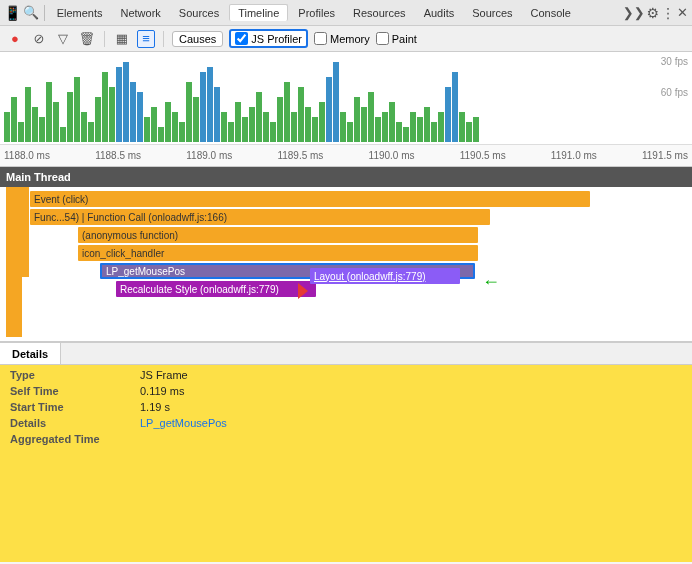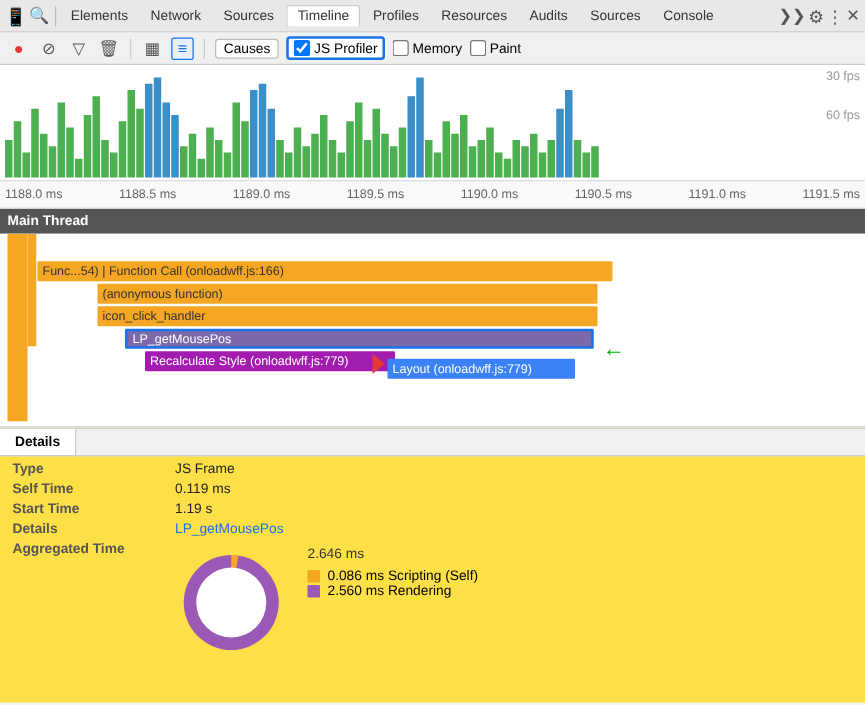--- a/index.html
+++ b/index.html
@@ -390,20 +390,23 @@
 
 <div class="main-thread-header">
   <span>Main Thread</span>
 </div>
 
 <div class="flame-chart">
 
   <div style="position:absolute;left:6px;top:0;width:16px;height:150px;background:#f5a623;z-index:1;"></div>
   <div style="position:absolute;left:22px;top:0;width:7px;height:90px;background:#f5a623;z-index:1;"></div>
 
+  <div class="flame-block" style="left:30px;top:4px;width:560px;background:#f5a623;color:#333;">
+    <span>Event (click)</span>
+  </div>
 
   <div class="flame-block" style="left:30px;top:22px;width:460px;background:#f5a623;color:#333;">
     <span>Func...54) | Function Call (onloadwff.js:166)</span>
   </div>
 
   <div class="flame-block" style="left:78px;top:40px;width:400px;background:#f5a623;color:#333;">
     <span>(anonymous function)</span>
   </div>
 
   <div class="flame-block" style="left:78px;top:58px;width:400px;background:#f5a623;color:#333;">
@@ -415,21 +418,21 @@
   </div>
 
   <div style="position:absolute;left:482px;top:82px;color:#00aa00;font-size:18px;font-weight:bold;">←</div>
 
   <div class="flame-block" style="left:116px;top:94px;width:200px;background:#a21caf;color:#fff;">
     <span>Recalculate Style (onloadwff.js:779)</span>
   </div>
 
   <div style="position:absolute;left:298px;top:96px;width:0;height:0;border-top:8px solid transparent;border-bottom:8px solid transparent;border-left:10px solid #e53935;"></div>
 
-  <div class="flame-block" style="left:310px;top:100px;width:150px;background:#3b82f6;color:#fff;">
+  <div class="flame-block" style="left:310px;top:81px;width:150px;background:#8b5cf6;color:#fff;text-decoration:underline;">
     <span>Layout (onloadwff.js:779)</span>
   </div>
 </div>
 
 <div class="details-section">
   <div class="details-tab-bar">
     <div class="details-tab active">
       <span>Details</span>
     </div>
   </div>
@@ -450,40 +453,15 @@
       <span class="details-value">1.19 s</span>
     </div>
 
     <div class="details-row">
       <span class="details-label">Details</span>
       <a class="details-link" href="#">LP_getMousePos</a>
     </div>
 
     <div class="details-row">
       <span class="details-label">Aggregated Time</span>
-      <div class="aggregated-row">
-
-        <div class="pie-chart-wrapper">
-          <svg width="90" height="90" viewBox="0 0 90 90">
-
-            <circle cx="45" cy="45" r="38" fill="#9b59b6"></circle>
-
-            <path d="M45,45 L45,7 A38,38 0 0,1 50.6,7.7 Z" fill="#f5a623"></path>
-
-            <circle cx="45" cy="45" r="28" fill="white"></circle>
-          </svg>
-        </div>
-
-        <div>
-          <div class="agg-total">2.646 ms</div>
-          <div class="legend-item">
-            <div class="legend-dot" style="background:#f5a623;"></div>
-            <span>0.086 ms Scripting (Self)</span>
-          </div>
-          <div class="legend-item">
-            <div class="legend-dot" style="background:#9b59b6;"></div>
-            <span>2.560 ms Rendering</span>
-          </div>
-        </div>
-      </div>
     </div>
   </div>
 </div>
 
 </body></html>

